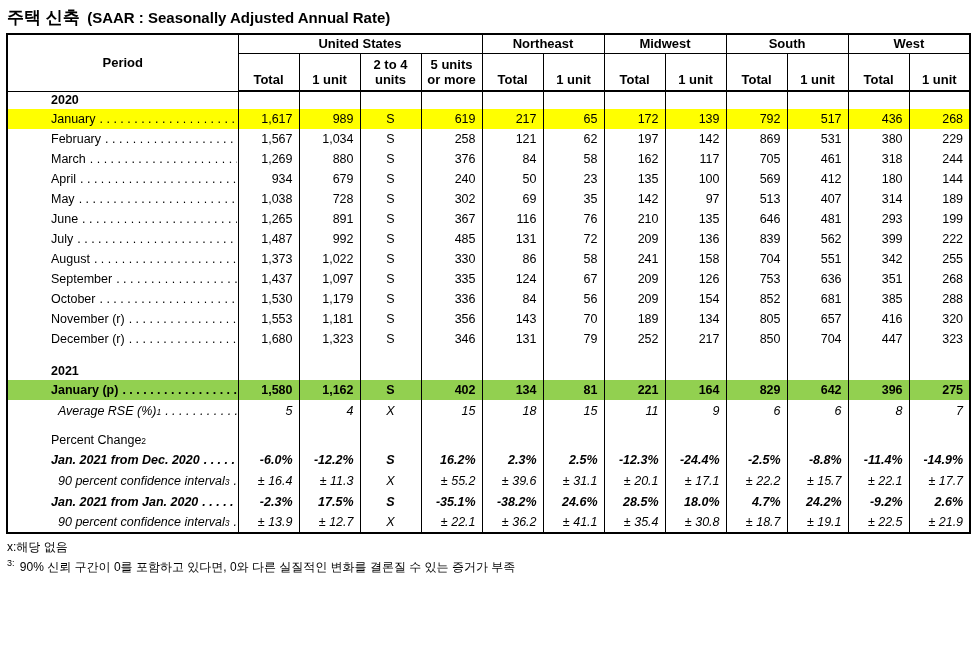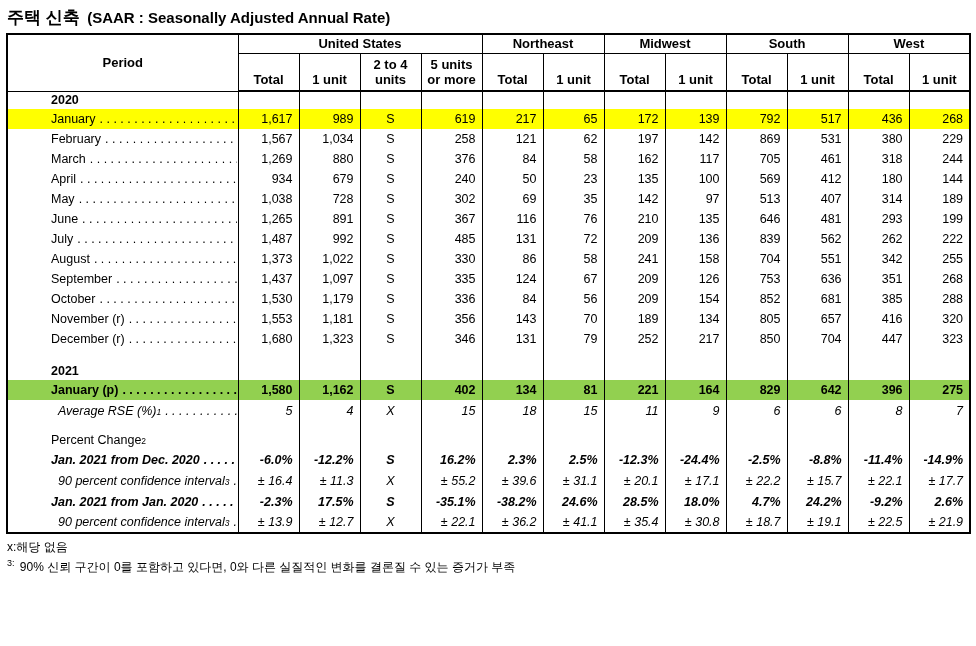--- a/index.html
+++ b/index.html
@@ -261,21 +261,21 @@
           <td data-name="value-cell" class="val">1,487</td>
           <td data-name="value-cell" class="val">992</td>
           <td data-name="value-cell" class="val center">S</td>
           <td data-name="value-cell" class="val">485</td>
           <td data-name="value-cell" class="val">131</td>
           <td data-name="value-cell" class="val">72</td>
           <td data-name="value-cell" class="val">209</td>
           <td data-name="value-cell" class="val">136</td>
           <td data-name="value-cell" class="val">839</td>
           <td data-name="value-cell" class="val">562</td>
-          <td data-name="value-cell" class="val">262</td>
+          <td data-name="value-cell" class="val">399</td>
           <td data-name="value-cell" class="val">222</td>
         </tr>
         <tr data-name="table-row">
           <td class="label-cell" data-name="period-cell">
             <div class="lab-flex">
               <span class="lab" data-name="row-label">August</span>
               <span class="leader" data-name="dot-leader">. . . . . . . . . . . . . . . . . . . . . . . . . . . . . . . . . . . . . . . . . . . . . . . . . . . . . . . .</span>
             </div>
           </td>
           <td data-name="value-cell" class="val">1,373</td>

